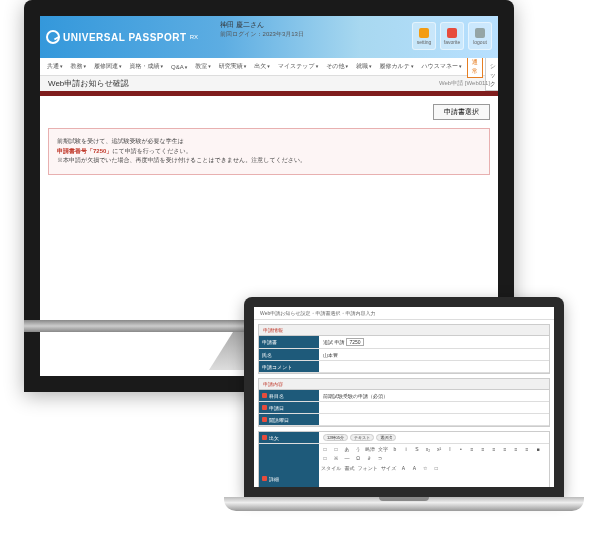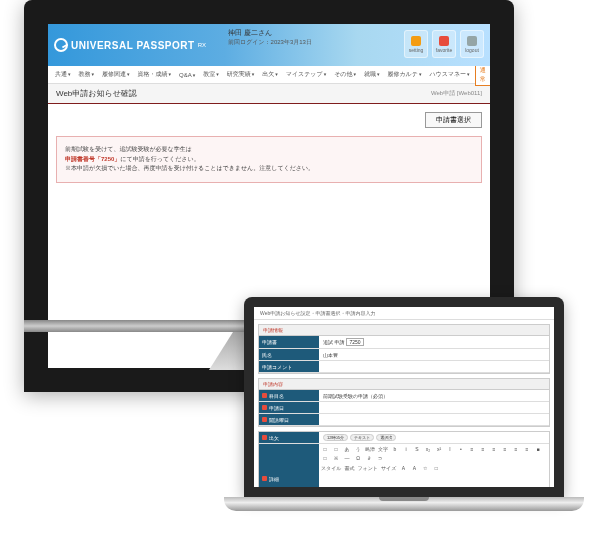--- a/index.html
+++ b/index.html
@@ -1,20 +1,20 @@
 <!DOCTYPE html>
 <html><head>
 <meta charset="utf-8">
 <style>
 *{margin:0;padding:0;box-sizing:border-box;font-family:"Hiragino Sans","Meiryo",sans-serif}
 body{width:592px;height:545px;background:#fff;position:relative;overflow:hidden}
 
 
 .monitor{position:absolute;left:24px;top:0;width:490px;height:370px}
-.monitor-bezel{width:100%;height:392px;background:#1a1a1a;border-radius:8px 8px 0 0;padding:24px;box-shadow:0 4px 20px rgba(0,0,0,.3)}
+.monitor-bezel{width:100%;height:392px;background:#1a1a1a;border-radius:8px 8px 0 0;padding:16px;box-shadow:0 4px 20px rgba(0,0,0,.3)}
 .monitor-screen{width:100%;height:100%;background:#fff;overflow:hidden}
 .monitor-stand-base{width:490px;height:12px;background:linear-gradient(#888,#ccc,#888);position:absolute;bottom:38px;left:0}
 .monitor-foot{width:120px;height:38px;background:linear-gradient(#aaa,#ddd);position:absolute;bottom:0;left:185px;clip-path:polygon(20% 0,80% 0,100% 100%,0 100%)}
 
 
 .app-header{height:42px;background:linear-gradient(90deg,#3498db 0%,#5dade2 40%,#a8d8f0 70%,#b8e0ff 100%);position:relative;display:flex;align-items:center;padding:0 6px}
 .logo{display:flex;align-items:center;gap:3px}
 .logo-icon{width:14px;height:14px;border:2px solid #fff;border-radius:50%;position:relative}
 .logo-icon::after{content:"";position:absolute;width:6px;height:2px;background:#fff;right:-2px;top:5px;transform:rotate(-30deg)}
 .logo-text{color:#fff;font-size:10px;font-weight:bold;letter-spacing:.5px}
@@ -27,21 +27,21 @@
 .header-icon-glyph.g2{background:#e74c3c}
 .header-icon-glyph.g3{background:#95a5a6}
 
 .nav-bar{height:18px;background:#fff;border-bottom:1px solid #ddd;display:flex;align-items:center;padding:0 4px;gap:2px;font-size:6px;color:#555}
 .nav-item{padding:0 3px;white-space:nowrap}
 .nav-dropdown::after{content:"▾";font-size:5px;margin-left:1px}
 .nav-right{margin-left:auto;display:flex;gap:2px;align-items:center}
 .nav-btn{border:1px solid #ccc;padding:1px 4px;font-size:6px;background:#fff}
 .nav-btn.orange{color:#e67e22;border-color:#e67e22}
 
-.page-title-bar{height:20px;background:#f5f5f5;border-bottom:1px solid #7f1d1d;display:flex;align-items:center;padding:0 8px;font-size:8px;color:#333;justify-content:space-between}
+.page-title-bar{height:20px;background:#f5f5f5;border-bottom:5px solid #7f1d1d;display:flex;align-items:center;padding:0 8px;font-size:8px;color:#333;justify-content:space-between}
 .page-title-right{font-size:6px;color:#888}
 
 .content-area{padding:8px;background:#fff;height:calc(100% - 80px)}
 .action-btn-row{display:flex;justify-content:flex-end;margin-bottom:8px}
 .action-btn{border:1px solid #999;padding:2px 10px;font-size:7px;background:#f8f8f8}
 .notice-box{border:1px solid #e8b0b0;background:#fdf5f5;padding:8px;font-size:6px;color:#444;line-height:1.6}
 .notice-red{color:#c0392b;font-weight:bold}
 
 
 .laptop{position:absolute;right:8px;bottom:8px;width:360px;height:240px}

